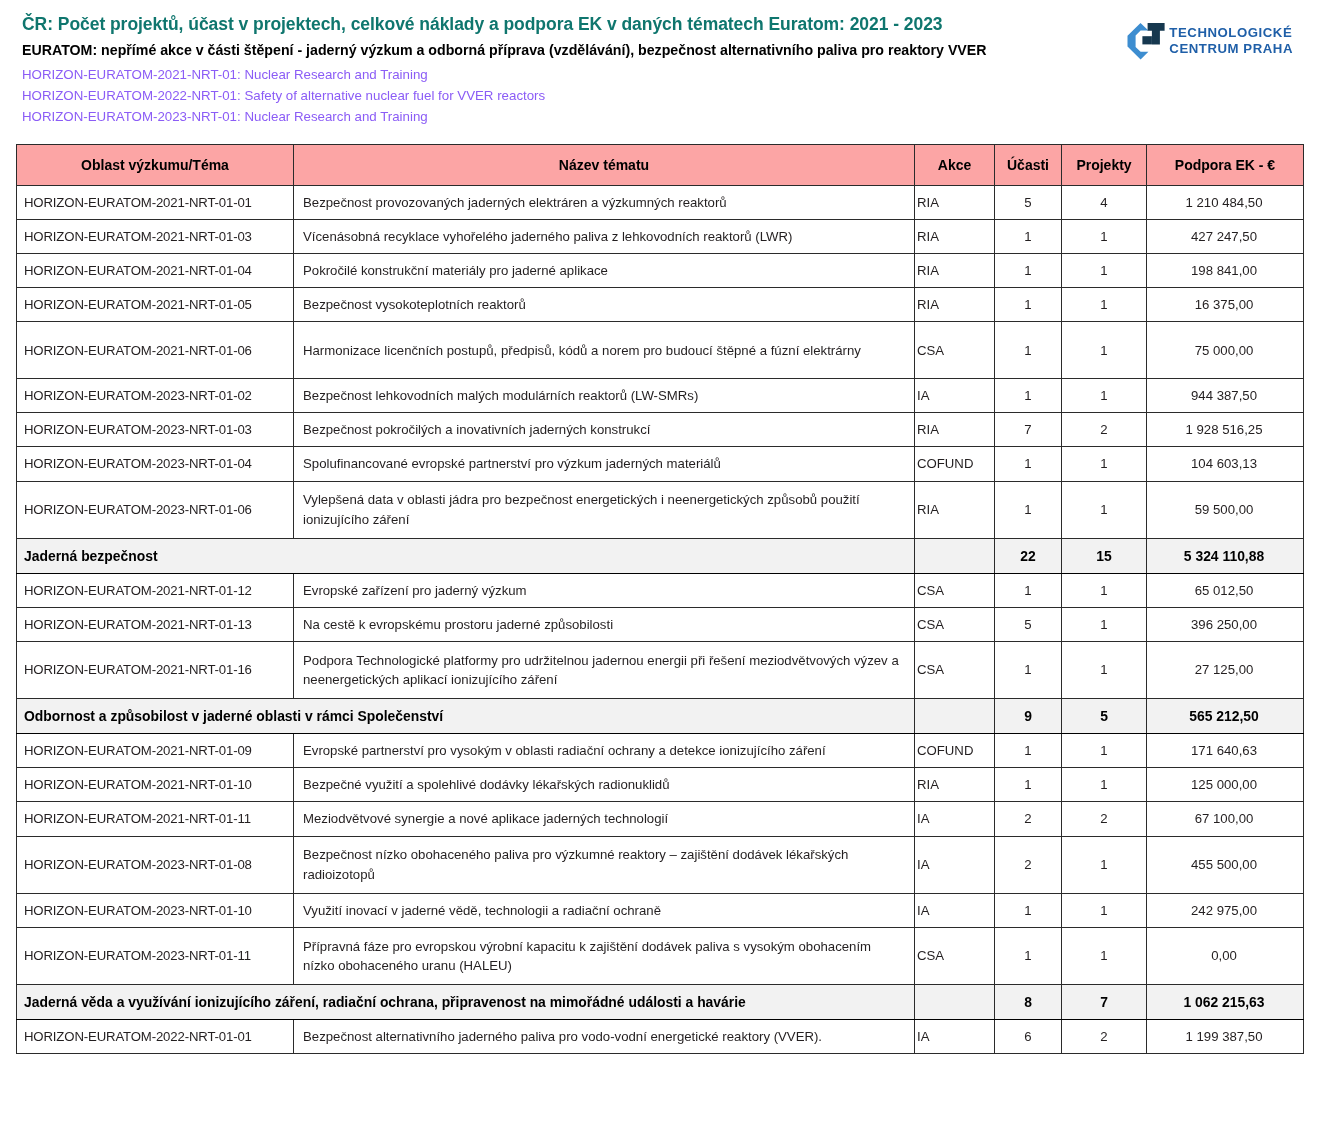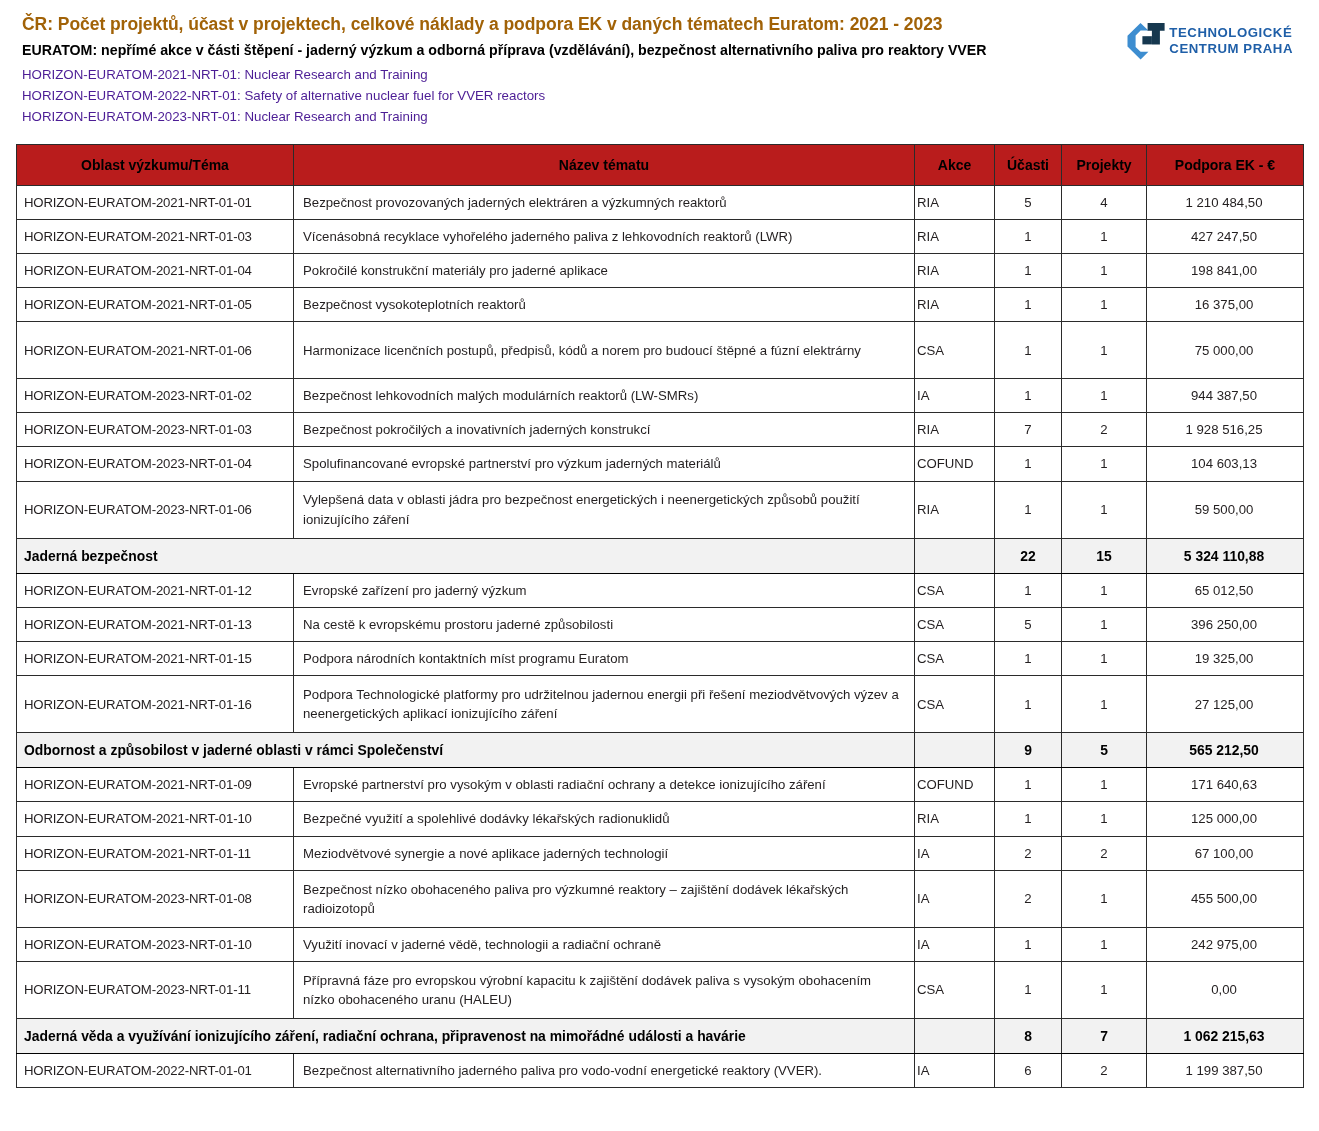--- a/index.html
+++ b/index.html
@@ -26,38 +26,38 @@
   
   .header-block {
     position: relative;
   }
   .doc-title {
     font-size: 17.5px;
     font-weight: bold;
     letter-spacing: -0.05px;
     line-height: 1.25;
     margin: 0 0 6px 6px;
-    color: #a16207;
+    color: #0f766e;
     white-space: nowrap;
   }
   .doc-subtitle {
     font-size: 14.2px;
     font-weight: bold;
     line-height: 1.25;
     margin: 0 0 4px 6px;
     color: #000;
     white-space: nowrap;
   }
   .call-lines {
     margin: 0 0 0 6px;
   }
   .call-line {
     font-size: 13.3px;
     line-height: 1.58;
-    color: #4c1d95;
+    color: #8b5cf6;
     white-space: nowrap;
   }
 
   
   .logo {
     position: absolute;
     top: 6px;
     right: 10px;
     display: flex;
     align-items: center;
@@ -104,21 +104,21 @@
   col.c-part    { width: 67px;  }
   col.c-proj    { width: 85px;  }
   col.c-support { width: 157px; }
 
   thead th {
     font-size: 14px;
     font-weight: bold;
     height: 40px;
     padding: 2px 4px;
     border-bottom: 1.8px solid #000;
-    background: #b91c1c;
+    background: #fca5a5;
   }
 
   .cell {
     padding: 7px 8px;
     font-size: 13.2px;
     line-height: 1.45;
     color: #231f20;
   }
   .cell.code {
     font-size: 13.2px;
@@ -452,40 +452,20 @@
             <td>
               <div class="cell num">5</div>
             </td>
             <td>
               <div class="cell num">1</div>
             </td>
             <td>
               <div class="cell money">396 250,00</div>
             </td>
           </tr>
-          <tr class="data">
-            <td>
-              <div class="cell code">HORIZON-EURATOM-2021-NRT-01-15</div>
-            </td>
-            <td>
-              <div class="cell name">Podpora národních kontaktních míst programu Euratom</div>
-            </td>
-            <td>
-              <div class="cell ctr">CSA</div>
-            </td>
-            <td>
-              <div class="cell num">1</div>
-            </td>
-            <td>
-              <div class="cell num">1</div>
-            </td>
-            <td>
-              <div class="cell money">19 325,00</div>
-            </td>
-          </tr>
           <tr class="data tall">
             <td>
               <div class="cell code">HORIZON-EURATOM-2021-NRT-01-16</div>
             </td>
             <td>
               <div class="cell name">Podpora Technologické platformy pro udržitelnou jadernou energii při řešení meziodvětvových výzev a neenergetických aplikací ionizujícího záření</div>
             </td>
             <td>
               <div class="cell ctr">CSA</div>
             </td>

